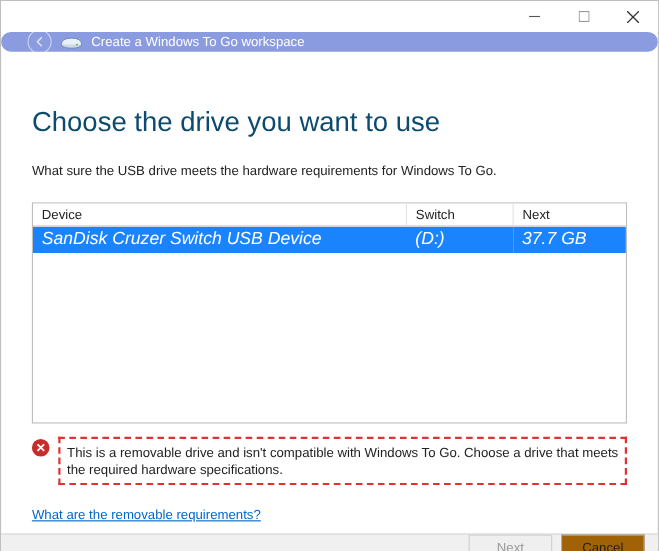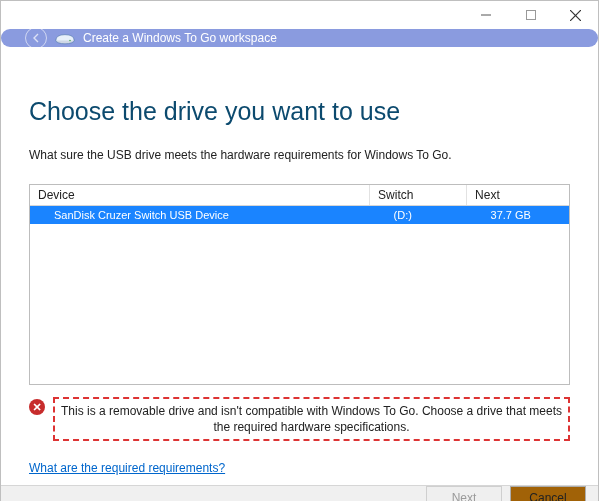--- a/index.html
+++ b/index.html
@@ -20,25 +20,25 @@
   .heading { font-size: 25px; color: #0c4a6e; font-weight: 400; margin-bottom: 22px; margin-top: 24px; }
   .instruction { font-size: 12px; color: #222; margin-bottom: 22px; }
   
   .table-box { border: 1px solid #bdbdbd; height: 201px; overflow:hidden; }
   table { width: 100%; border-collapse: collapse; }
   th { text-align: left; font-weight: 400; font-size: 12px; padding: 3px 8px; border-bottom: 1px solid #d6d6d6; border-right: 1px solid #e2e2e2; background:#fff; }
   th:last-child { border-right: none; }
   .col-device { width: 63%; }
   .col-drives { width: 18%; }
   .col-size { width: 19%; }
-  tr.selected td { background: #1a84ff; color: #fff; padding: 3px 24px; font-size: 11px; }
+  tr.selected td { background: #1a84ff; color: #fff; padding: 3px 8px; font-size: 16px; font-style: italic; }
   
   .error-row { display:flex; align-items:flex-start; gap:8px; margin-top: 12px; }
   .error-icon { width:16px; height:16px; border-radius:50%; background:#c72c2c; color:#fff; display:flex; align-items:center; justify-content:center; font-size:11px; font-weight:bold; flex-shrink:0; margin-top:2px;}
-  .error-text-wrap { border: 2px dashed #d33; padding: 4px 6px; font-size:12px; line-height:1.35; color:#222; flex:1;text-align:center; }
+  .error-text-wrap { border: 2px dashed #d33; padding: 4px 6px; font-size:12px; line-height:1.35; color:#222; flex:1; }
   
   .req-link { color: #0066cc; font-size:12px; margin-top: 20px; text-decoration: underline; cursor:pointer; display:inline-block; }
   
   .footer { height: 44px; background: #f0f0f0; border-top: 1px solid #d6d6d6; display:flex; justify-content:flex-end; align-items:center; padding: 0 12px; gap:8px; }
   .btn { min-width: 76px; height: 23px; border: 1px solid #adadad; background: #a16207; font-size:12px; color:#222; display:flex; align-items:center; justify-content:center; cursor:pointer; }
   .btn.disabled { color:#9a9a9a; background:#efefef; border-color:#cfcfcf; cursor:default; }
 </style>
 </head>
 <body>
 
@@ -98,21 +98,21 @@
           </tr>
         </tbody>
       </table>
     </div>
 
     <div class="error-row">
       <div class="error-icon">✕</div>
       <div class="error-text-wrap">This is a removable drive and isn't compatible with Windows To Go. Choose a drive that meets the required hardware specifications.</div>
     </div>
 
-    <a class="req-link">What are the required requirements?</a>
+    <a class="req-link">What are the removable requirements?</a>
   </div>
 
   <div class="footer">
     <div class="btn disabled">Next</div>
     <div class="btn">Cancel</div>
   </div>
 
 </div>
 
 </body></html>

